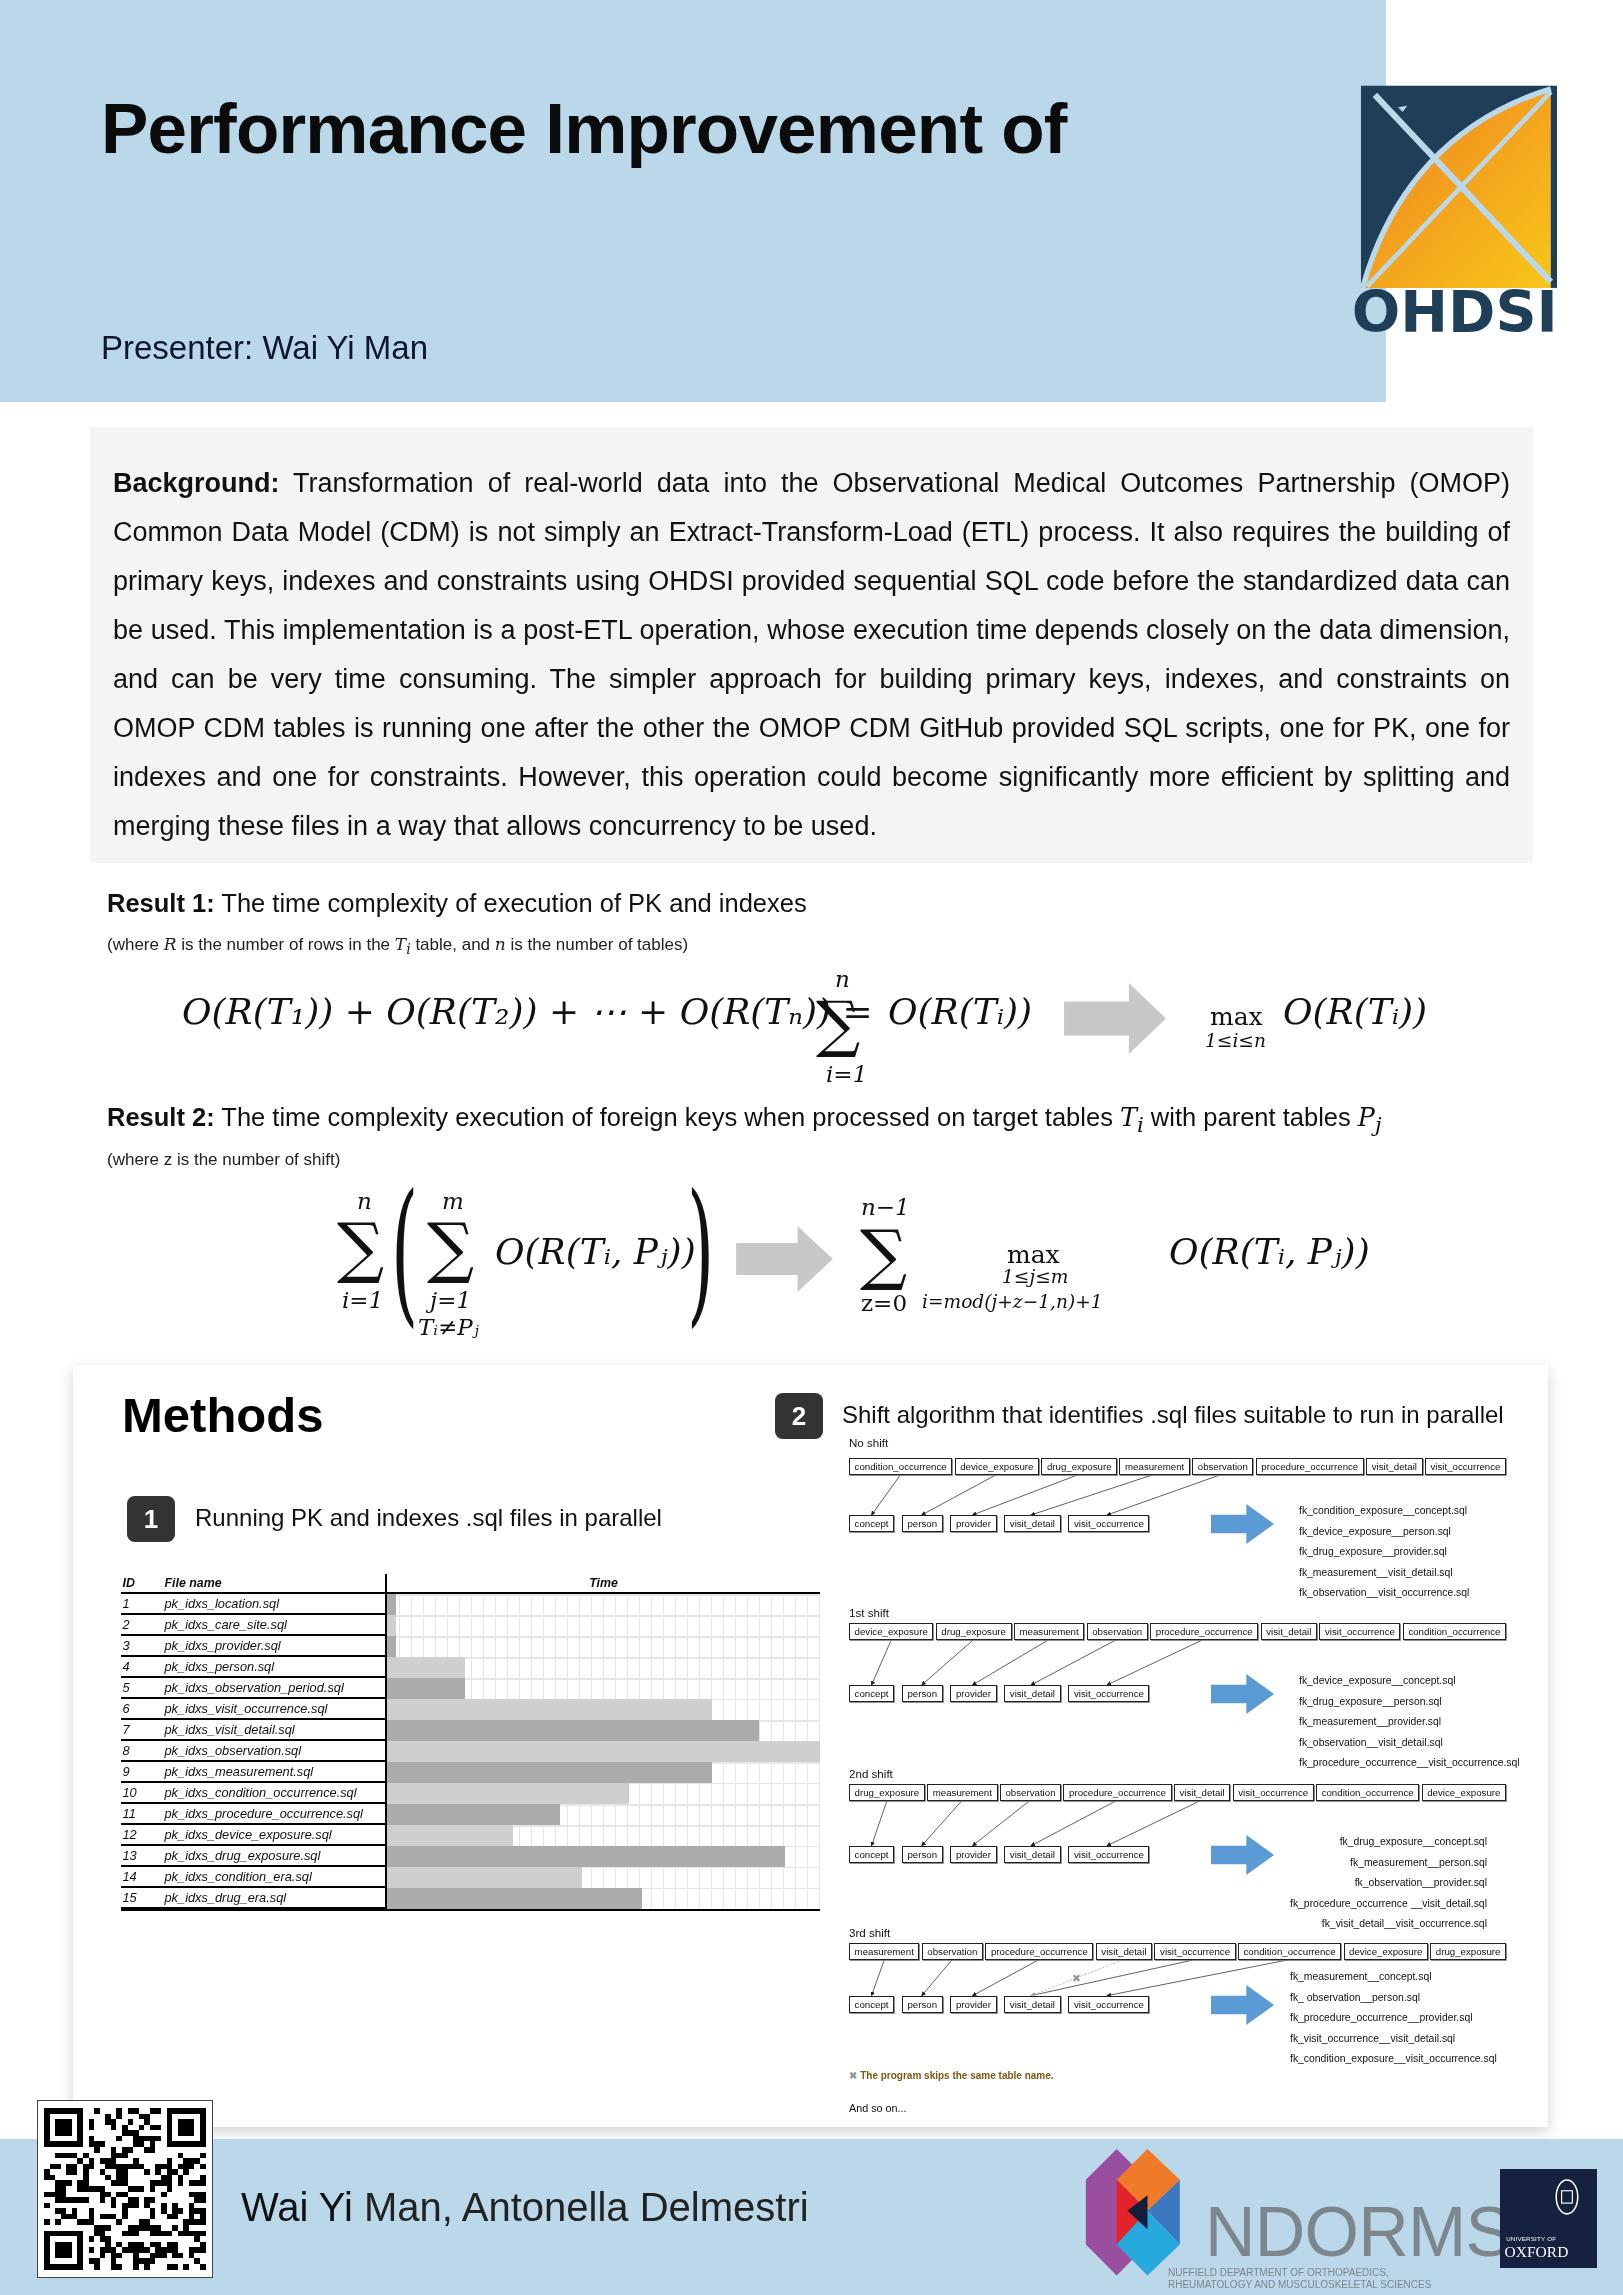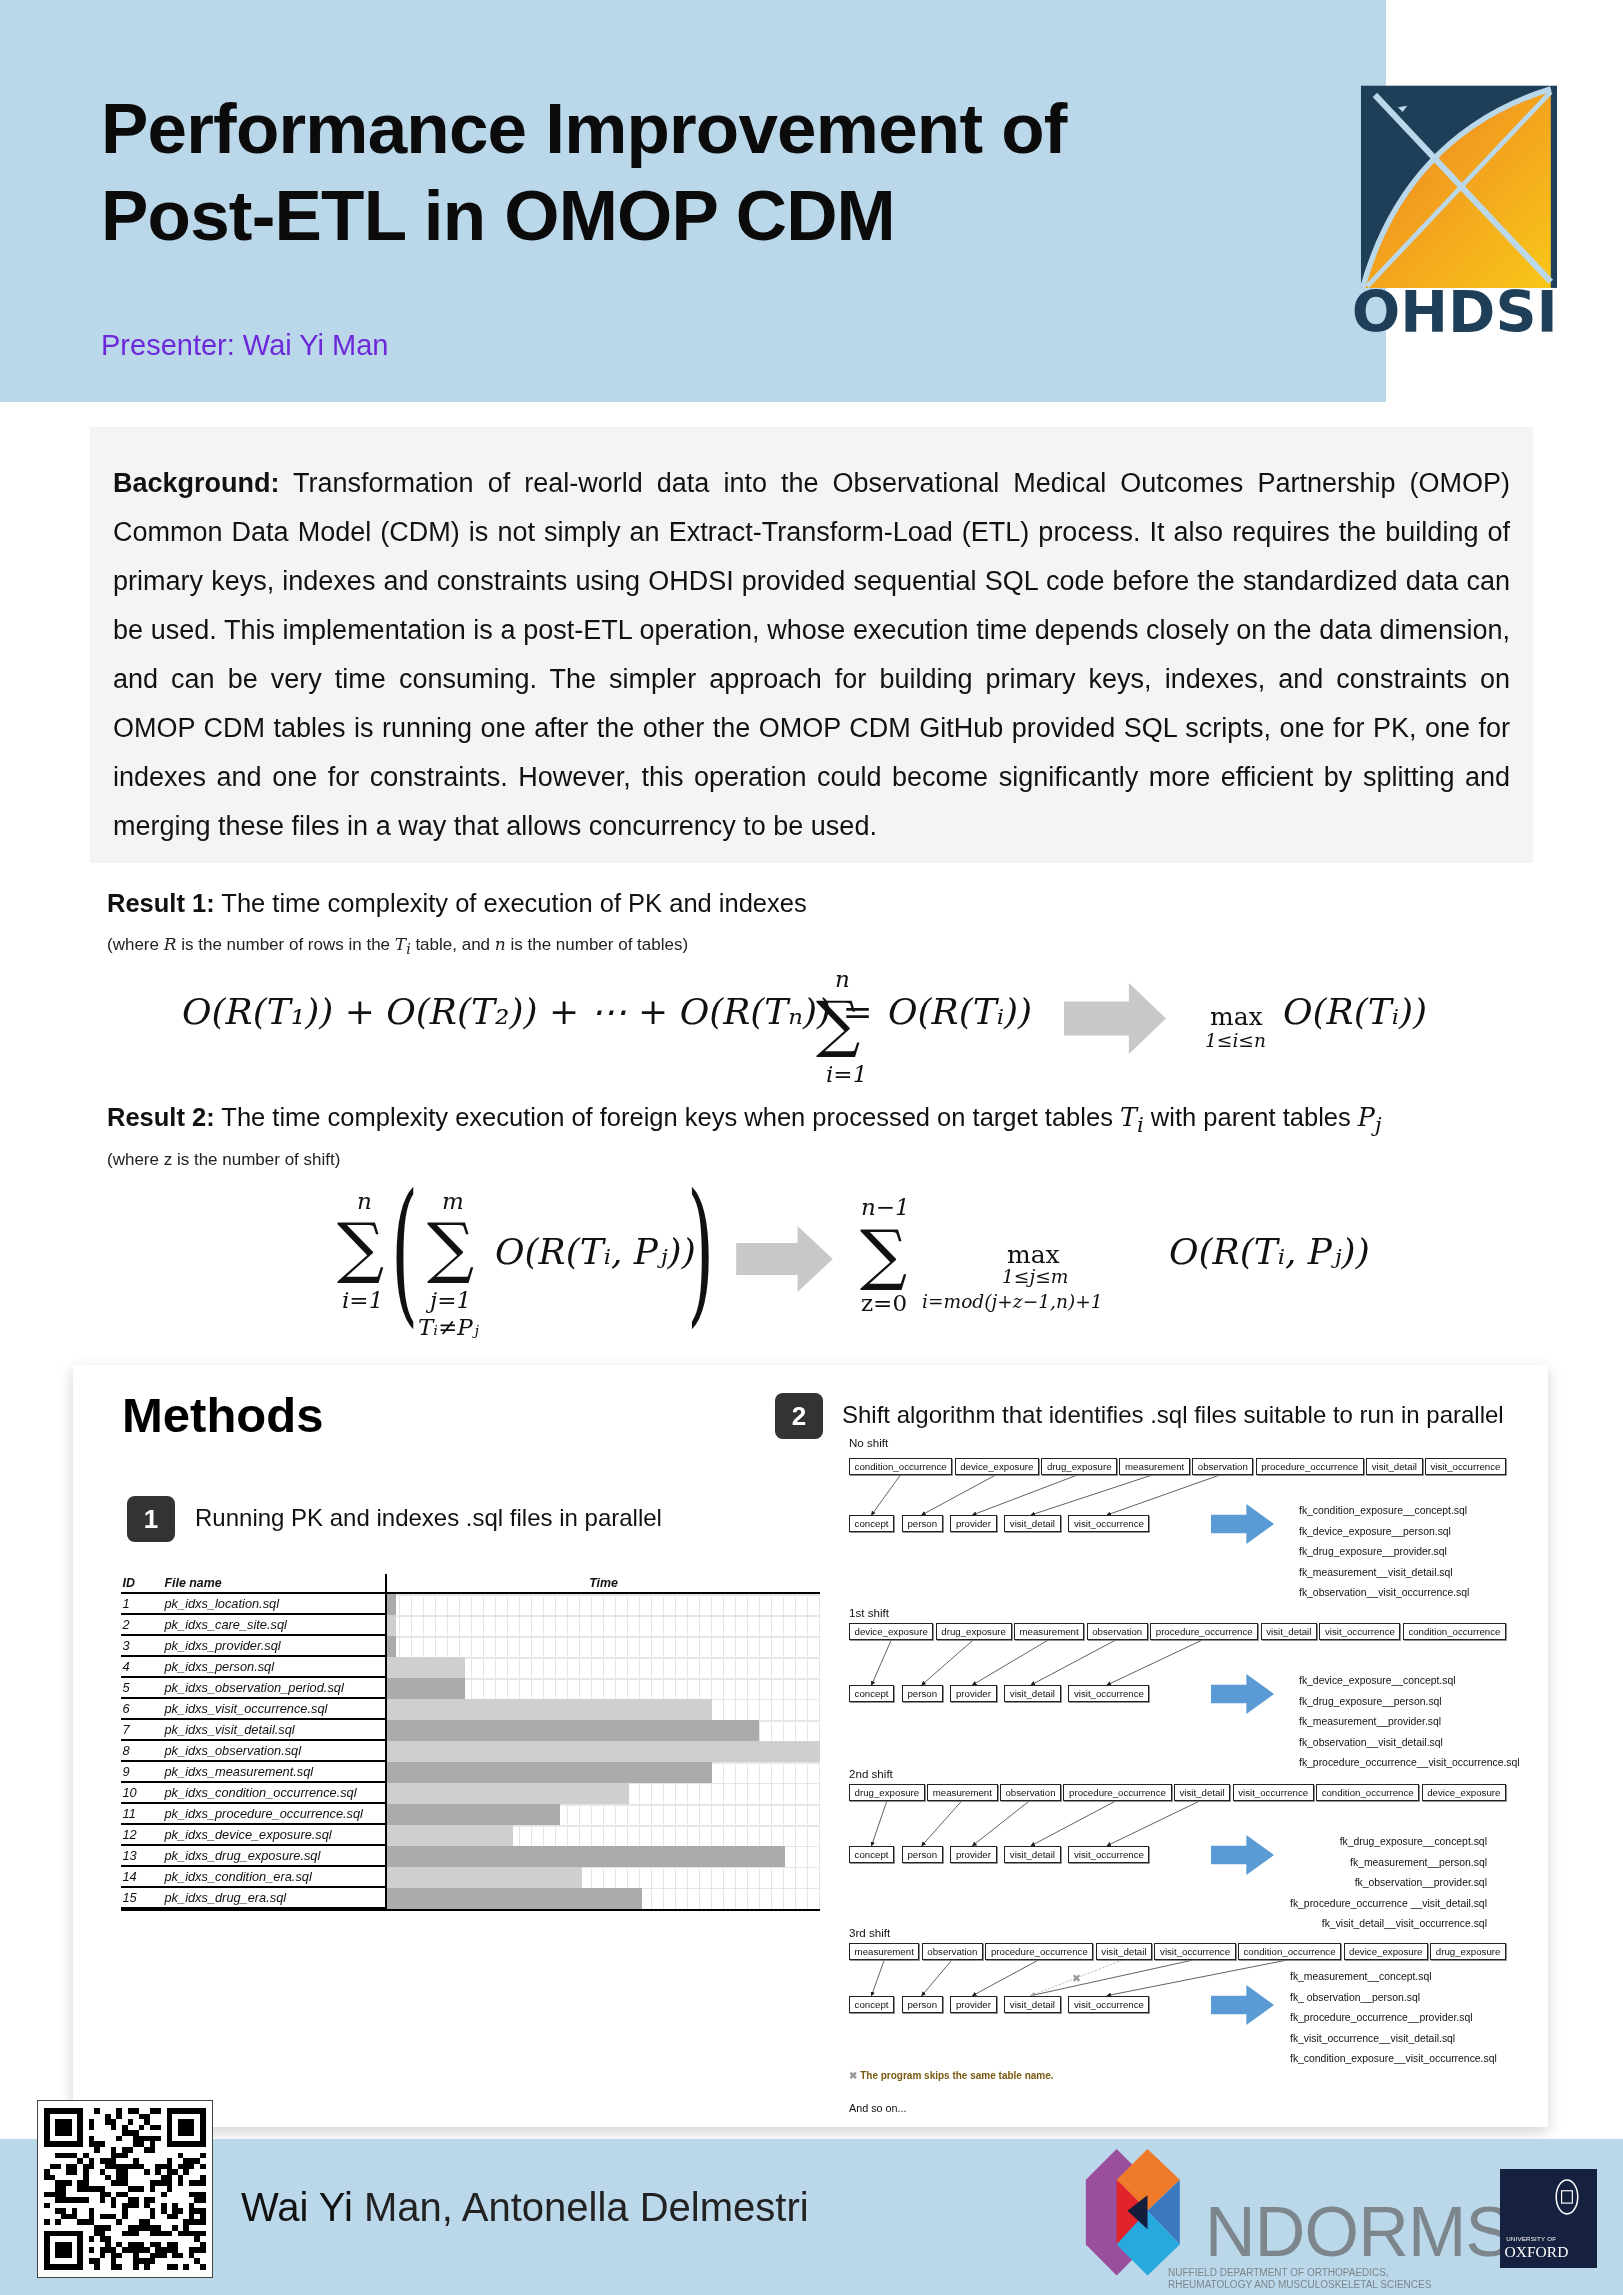--- a/index.html
+++ b/index.html
@@ -2,21 +2,21 @@
 <html style="font-size:12.4px"><head>
 <meta charset="utf-8">
 <style>
   * { box-sizing: border-box; margin: 0; padding: 0; }
   html, body { width: 1624px; height: 2295px; background: #ffffff; overflow: hidden; }
   body { font-family: "Liberation Sans", sans-serif; color: #111; position: relative; }
 
   
   .header { position: absolute; left: 0; top: 0; width: 1386px; height: 402px; background: #bad8ea; }
   .title { position: absolute; left: 101px; top: 85px; font-size: 71px; font-weight: 700; line-height: 87px; letter-spacing: -0.8px; color: #0b0b0b; }
-  .presenter { position: absolute; left: 101px; top: 329px; font-size: 29px; color: #6d28d9; }
+  .presenter { position: absolute; left: 101px; top: 329px; font-size: 33px; color: #0f172a; }
   .ohdsi-logo { position: absolute; left: 1344px; top: 73px; width: 213px; height: 267px; }
 
   
   .bg-box { position: absolute; left: 90px; top: 427px; width: 1443px; height: 436px; background: #f3f5f4; padding: 32px 23px 0 23px; }
   .bg-text { font-size: 27px; line-height: 49px; text-align: justify; color: #111; }
   .bg-text b { font-weight: 700; }
 
   
   .result-title { position: absolute; left: 107px; font-size: 25.5px; color: #111; }
   .result-title b { font-weight: 700; }
@@ -75,21 +75,20 @@
   .oxford { position: absolute; left: 1500px; top: 2169px; width: 97px; height: 99px; background: #16213f; color: #fff; }
   .oxford .uni { position: absolute; left: 6.2px; top: 66px; font-size: 6.2px; letter-spacing: 0.2px; }
   .oxford .ox { position: absolute; left: 4.6px; top: 74px; font-family: "Liberation Serif", serif; font-size: 15.5px; }
 </style>
 </head>
 <body>
 
 <div class="header">
   <div class="title">
     <div>Performance Improvement of</div>
-    <div>Post-ETL in OMOP CDM</div>
   </div>
   <div class="presenter">Presenter: Wai Yi Man</div>
 
   <svg class="ohdsi-logo" viewBox="0 0 276 345">
     <defs>
       <linearGradient id="og" x1="0" y1="0" x2="1" y2="1">
         <stop offset="0" stop-color="#ee7f22"></stop>
         <stop offset="1" stop-color="#f8c719"></stop>
       </linearGradient>
     </defs>

